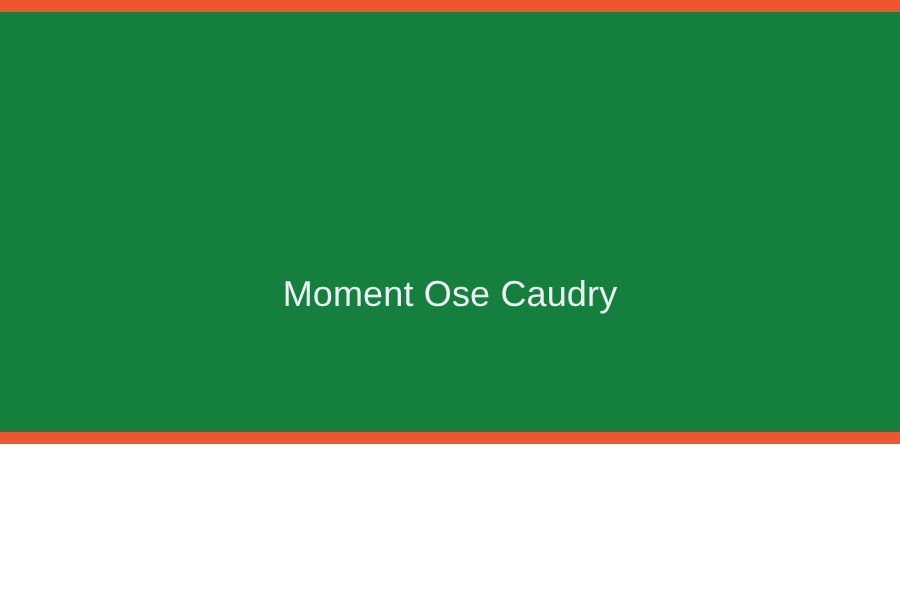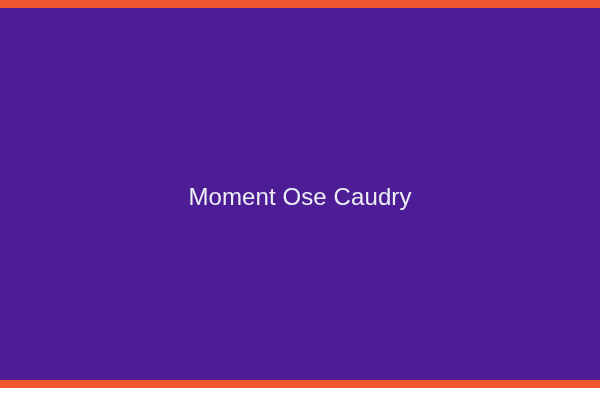--- a/index.html
+++ b/index.html
@@ -12,22 +12,22 @@
     height: 400px;
     overflow: hidden;
     font-family: "Liberation Sans", sans-serif;
     background: #ffffff;
   }
 
   #placeholder-card {
     position: relative;
     box-sizing: border-box;
     width: 600px;
-    height: 388px;
-    background-color: #4c1d95;
+    height: 296px;
+    background-color: #15803d;
     display: flex;
     align-items: center;
     justify-content: center;
     overflow: hidden;
   }
 
   .accent-bar {
     position: absolute;
     left: 0;
     width: 600px;

